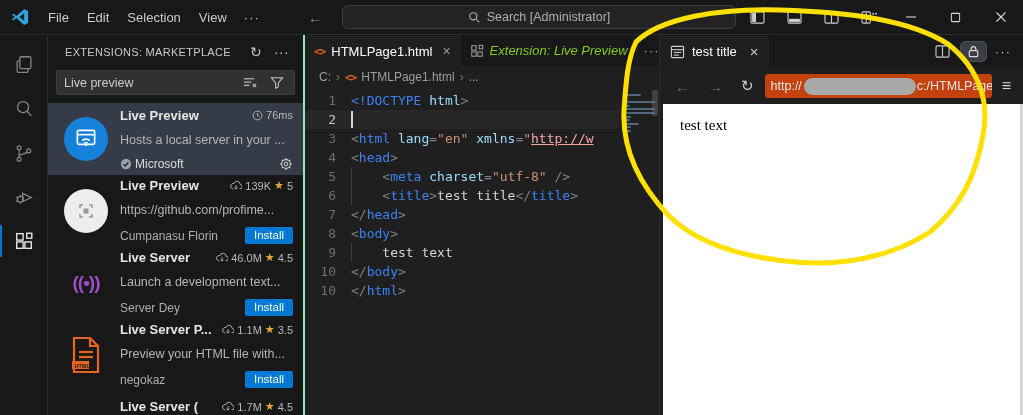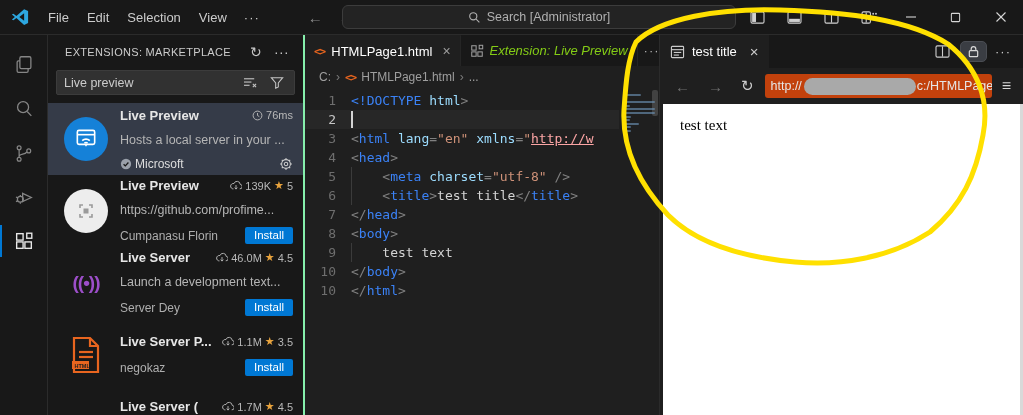--- a/index.html
+++ b/index.html
@@ -371,20 +371,21 @@
                     <svg width="12" height="11" viewBox="0 0 14 13" fill="none" stroke="#b8b8b8" stroke-width="1.1">
                       <path d="M4 10.5 a3.2 3.2 0 1 1 .6-6.3 a3.8 3.8 0 0 1 7.4 1 a2.6 2.6 0 0 1-.6 5.2"></path>
                       <path d="M7 6v4.5 M5.4 9 l1.6 1.8 1.6-1.8"></path>
                     </svg>
                   </span>
                 <span>1.1M</span>
                 <span class="star">★</span>
                 <span>3.5</span>
               </span>
             </div>
+            <div class="ext-desc">Preview your HTML file with...</div>
             <div class="ext-line3">
               <span class="ext-author">negokaz</span>
               <button class="install-btn">Install</button>
             </div>
           </div>
         </div>
 
         <div class="ext-row" style="align-items:flex-start; padding-top:8px;">
           <div class="ext-icon"></div>
           <div class="ext-main">

